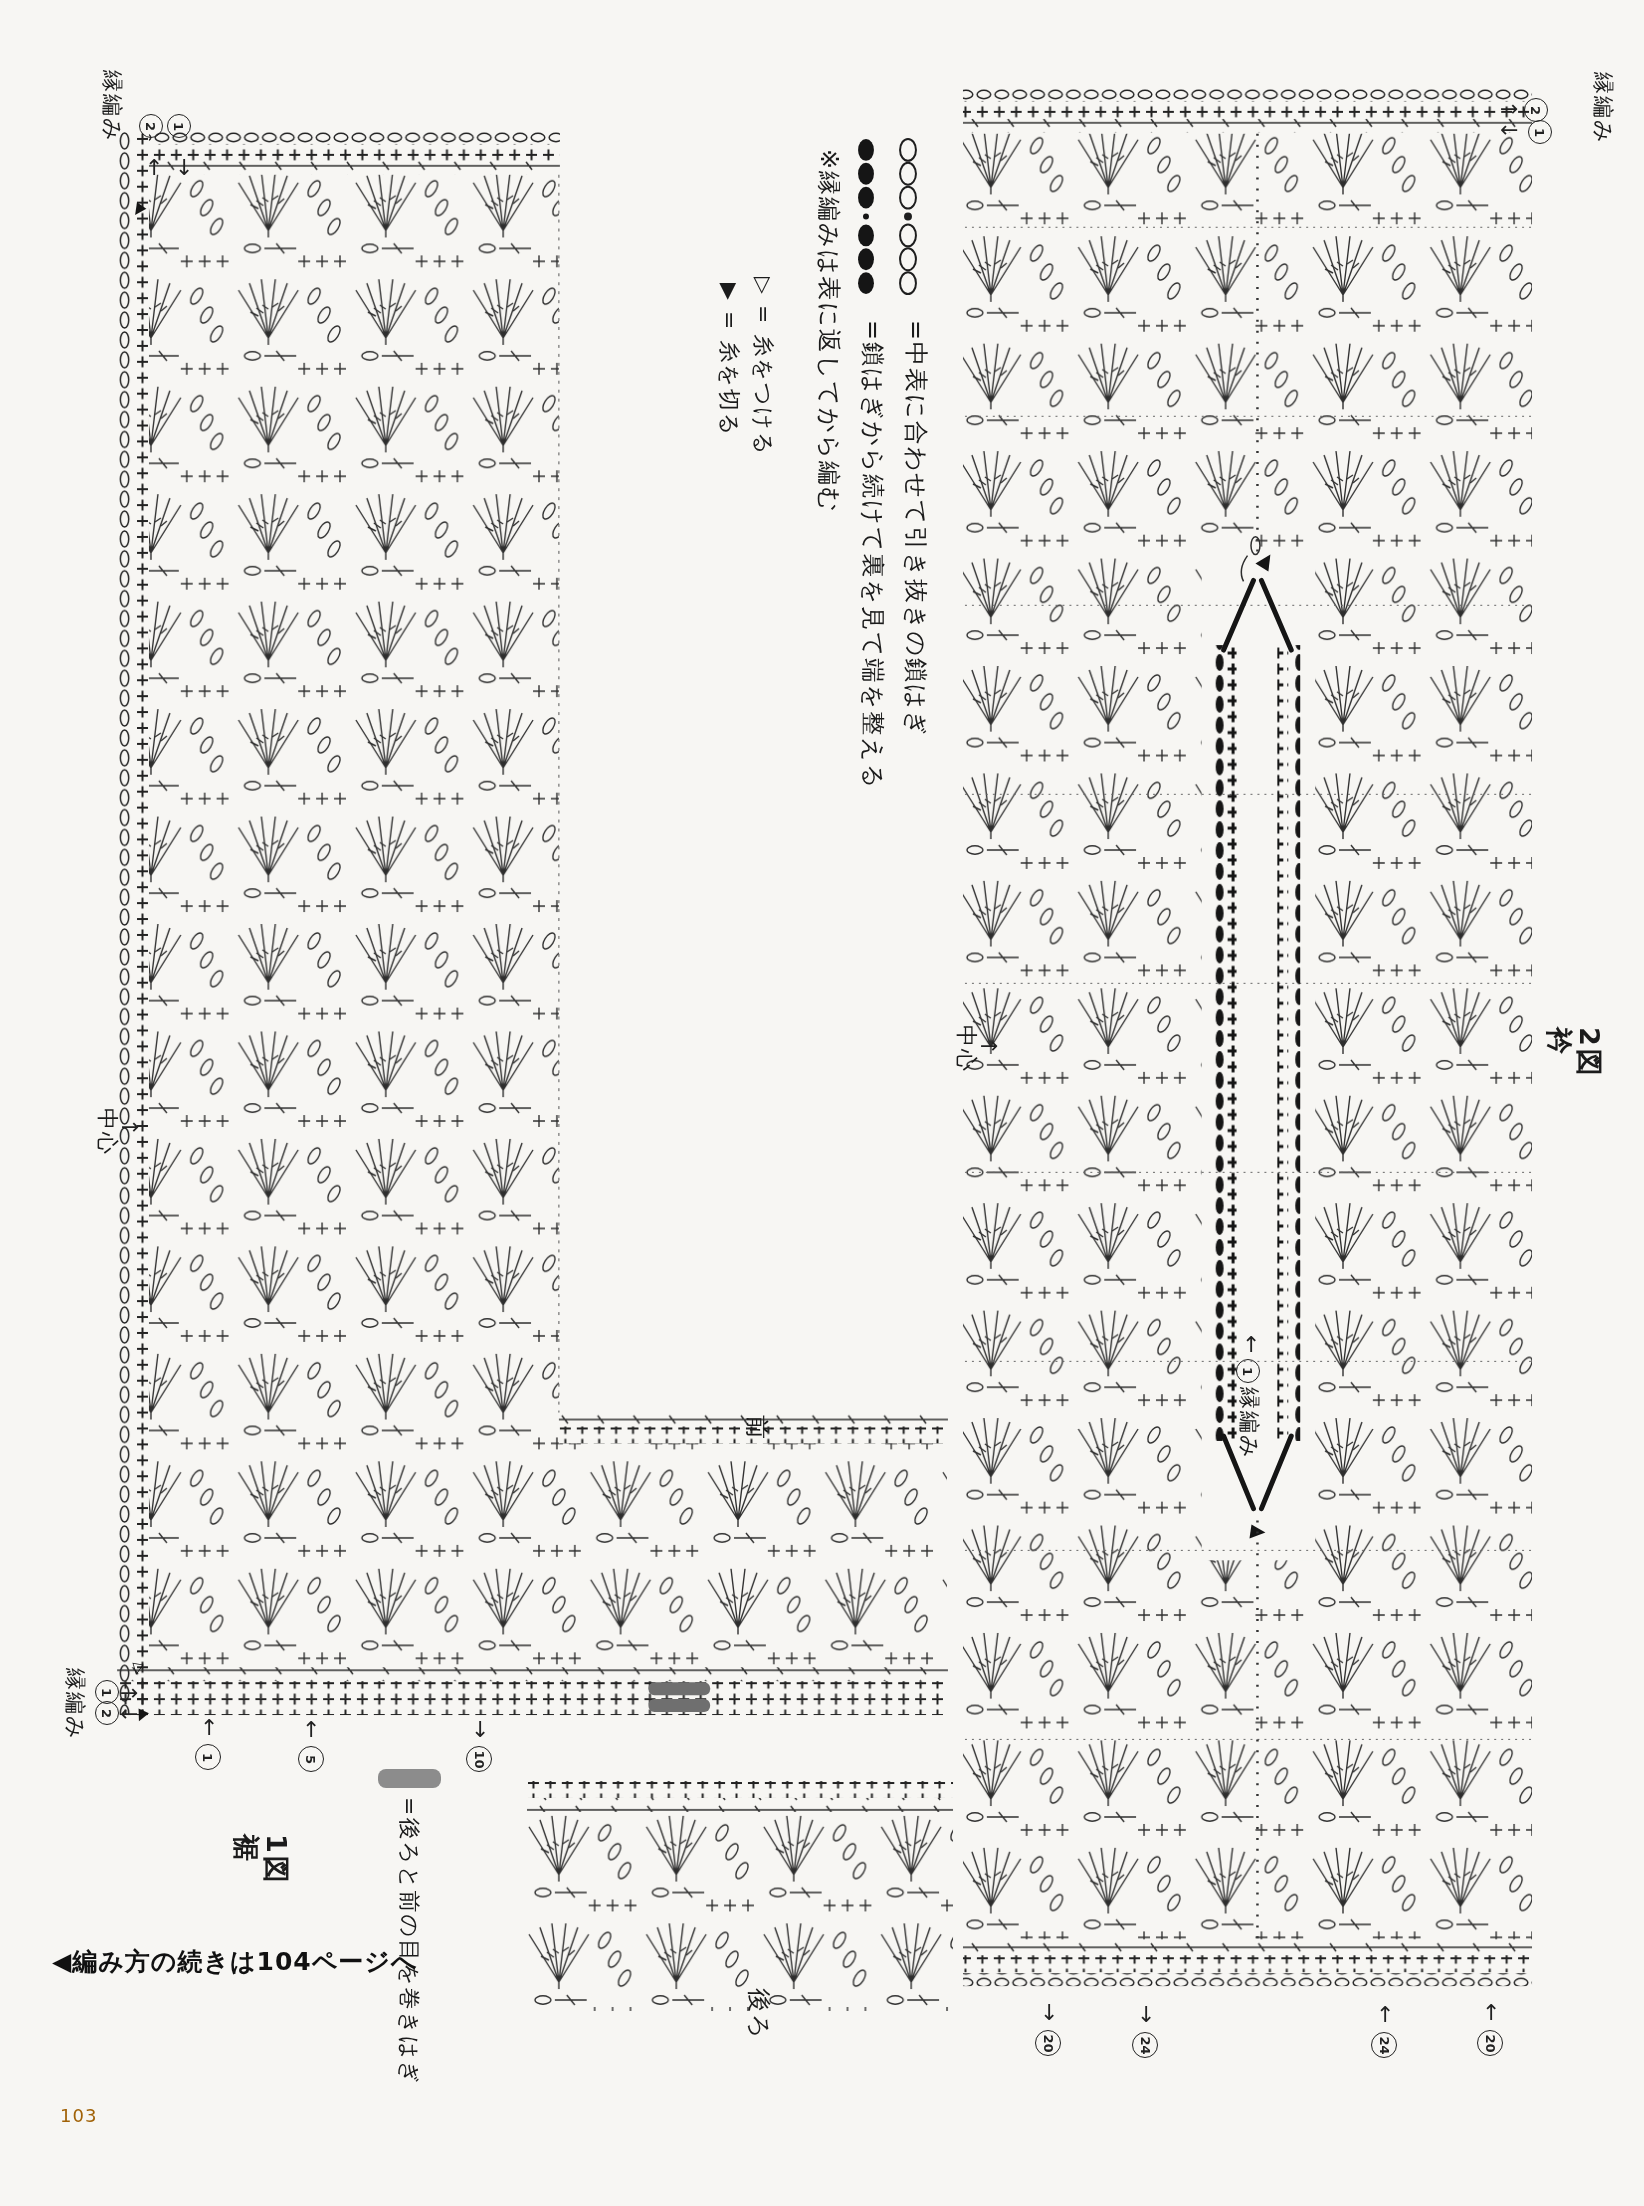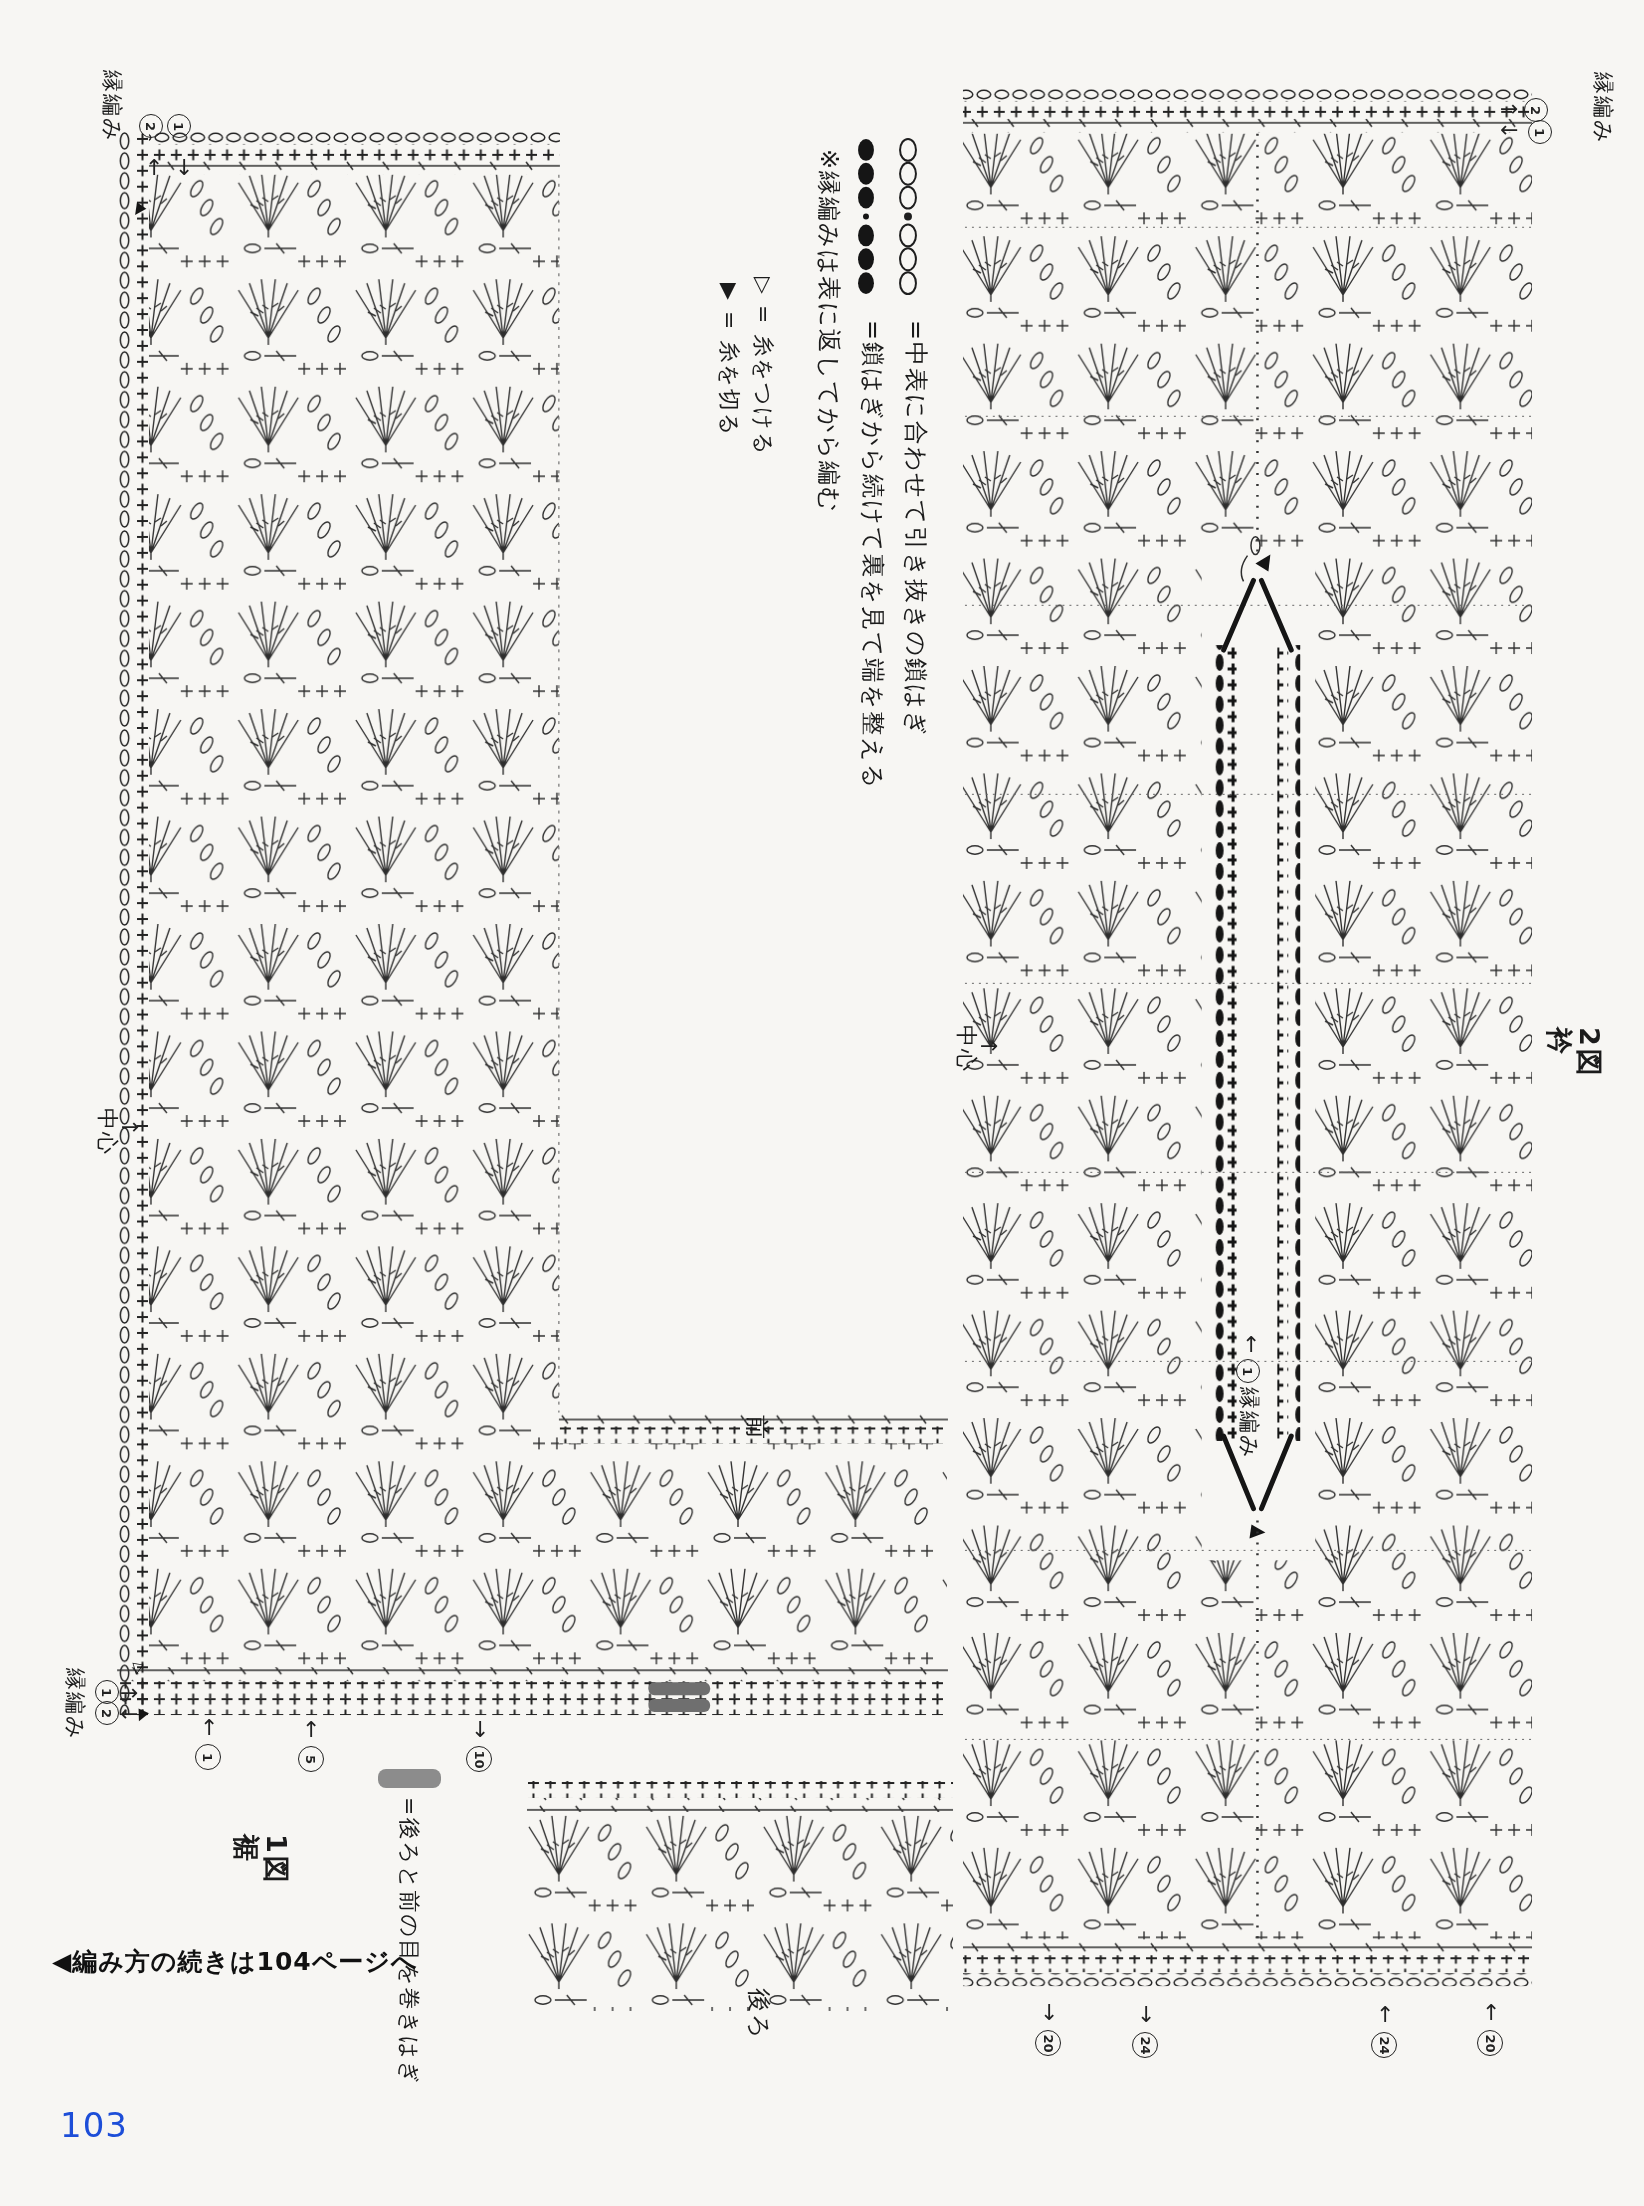--- a/index.html
+++ b/index.html
@@ -11,21 +11,21 @@
   .rot.title{font-size:27px;line-height:30px;letter-spacing:3px;font-weight:bold;}
   .rot.small{font-size:22px;}
   .circ{position:absolute;width:24px;height:24px;border:1.7px solid #222;border-radius:50%;
         display:flex;align-items:center;justify-content:center;background:transparent;}
   .circ span{display:inline-block;transform:rotate(90deg);font-size:13px;font-weight:bold;color:#222;line-height:1;}
   .circ.sm{width:22px;height:22px;}
   .arrow{position:absolute;font-size:22px;color:#222;line-height:1;}
   .tri{position:absolute;font-size:15px;color:#151515;line-height:1;}
   .capsule{position:absolute;border-radius:8px;}
   .footnote{position:absolute;font-size:25px;font-weight:bold;color:#111;letter-spacing:1px;}
-  .pageno{position:absolute;font-size:34px;color:#1d4ed8;letter-spacing:1px;}
+  .pageno{position:absolute;font-size:18px;color:#a16207;letter-spacing:1px;}
 </style>
 </head>
 <body>
 
 <div id="canvas">
 
   <svg width="0" height="0" style="position:absolute">
     <defs>
       <pattern id="p-fan" width="118" height="108" patternUnits="userSpaceOnUse">
         <g stroke="#2e2e2e" stroke-width="1.4" fill="none">

